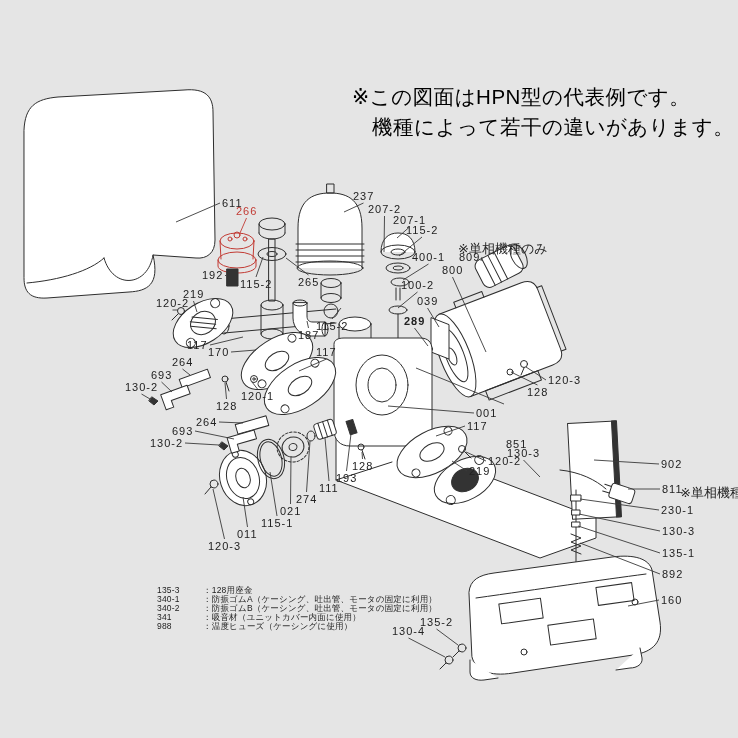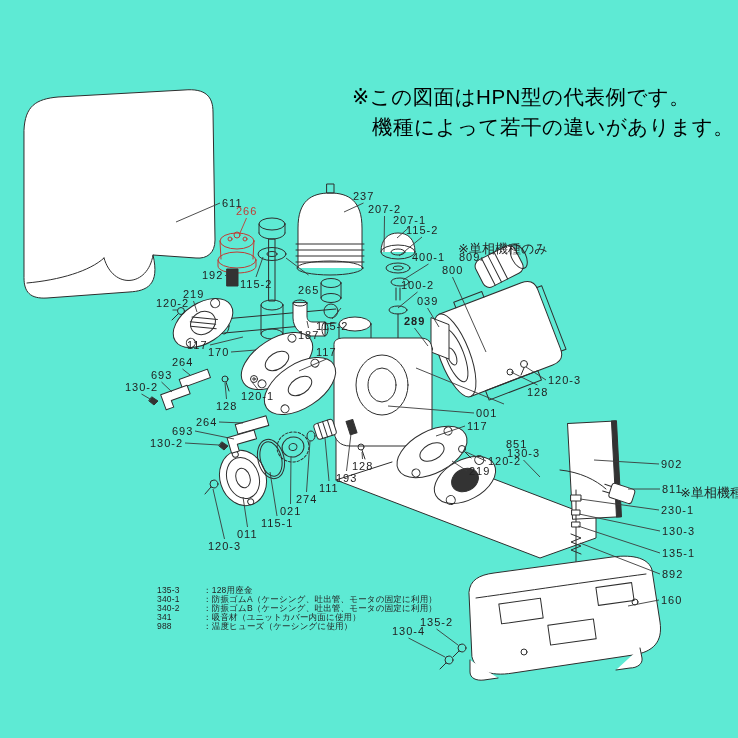--- a/index.html
+++ b/index.html
@@ -1,16 +1,16 @@
 <!DOCTYPE html>
 <html><head>
 <meta charset="utf-8">
 <style>
   html,body{margin:0;padding:0;background:#fff;}
-  .canvas{position:relative;width:738px;height:738px;background:#5eead4;overflow:hidden;
+  .canvas{position:relative;width:738px;height:738px;background:#e5e5e5;overflow:hidden;
           font-family:"Liberation Sans","DejaVu Sans",sans-serif;color:#1a1a1a;}
   .art,.leaders{position:absolute;left:0;top:0;width:738px;height:738px;}
   .art *{stroke:#2e2e2e;fill:none;stroke-width:1;stroke-linecap:round;stroke-linejoin:round;}
   .art .fw{fill:#ffffff;}
   .art .fdark{fill:#333;stroke:#333;}
   .art .red *{stroke:#c23b34;}
   .header{position:absolute;left:352px;top:82px;width:382px;font-size:20.5px;line-height:30px;
           color:#000;letter-spacing:0.5px;white-space:nowrap;}
   .header .l2{padding-left:20px;}
   .callout{position:absolute;font-size:11px;letter-spacing:1px;white-space:nowrap;color:#222;}
@@ -354,21 +354,21 @@
       <div class="callout" style="left: 406px; top: 224px;">115-2</div>
       <div class="callout" style="left: 412px; top: 251px;">400-1</div>
       <div class="callout" style="left: 401px; top: 279px;">100-2</div>
       <div class="callout" style="left: 417px; top: 295px;">039</div>
       <div class="callout" style="left: 404px; top: 315px; font-weight: bold;">289</div>
       <div class="callout small" style="left: 458px; top: 240px;">※単相機種のみ</div>
       <div class="callout" style="left: 459px; top: 251px;">809</div>
       <div class="callout" style="left: 442px; top: 264px;">800</div>
       <div class="callout" style="left: 202px; top: 269px;">192</div>
       <div class="callout" style="left: 240px; top: 278px;">115-2</div>
-      <div class="callout" style="left: 298px; top: 284px;">265</div>
+      <div class="callout" style="left: 298px; top: 276px;">265</div>
       <div class="callout" style="left: 183px; top: 288px;">219</div>
       <div class="callout" style="left: 156px; top: 297px;">120-2</div>
       <div class="callout" style="left: 187px; top: 339px;">117</div>
       <div class="callout" style="left: 208px; top: 346px;">170</div>
       <div class="callout" style="left: 298px; top: 329px;">187</div>
       <div class="callout" style="left: 316px; top: 320px;">115-2</div>
       <div class="callout" style="left: 316px; top: 346px;">117</div>
       <div class="callout" style="left: 172px; top: 356px;">264</div>
       <div class="callout" style="left: 151px; top: 369px;">693</div>
       <div class="callout" style="left: 125px; top: 381px;">130-2</div>

